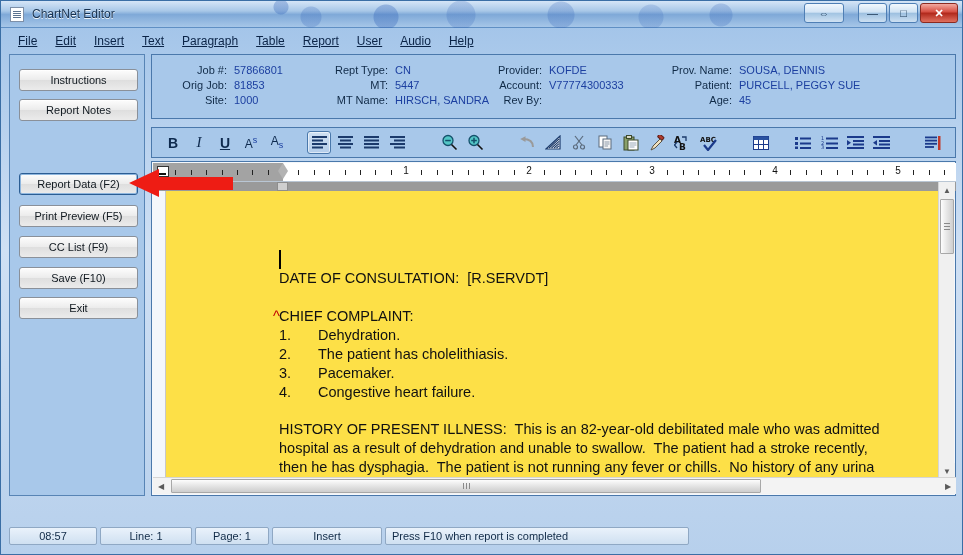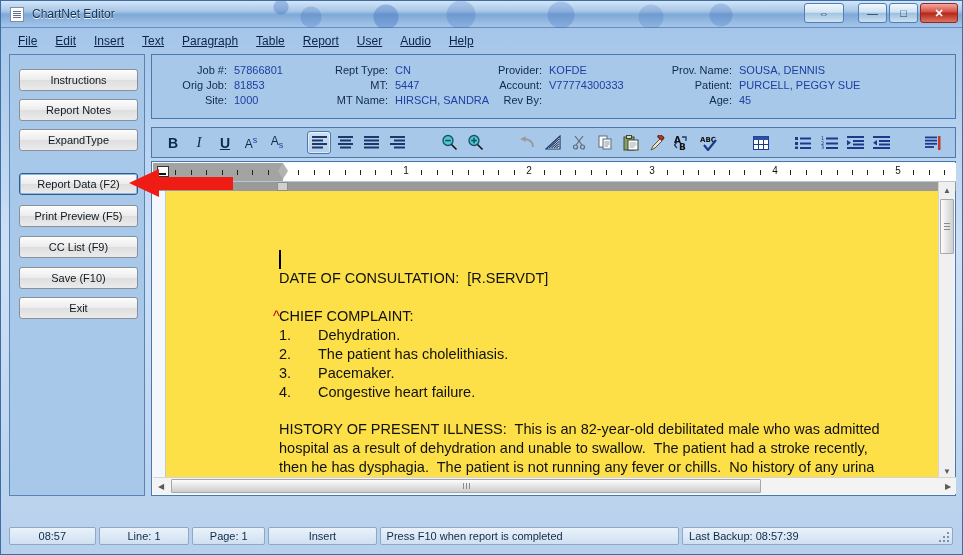--- a/index.html
+++ b/index.html
@@ -276,21 +276,20 @@
     <div class="menu-item"><u>Table</u></div>
     <div class="menu-item"><u>Report</u></div>
     <div class="menu-item"><u>User</u></div>
     <div class="menu-item"><u>Audio</u></div>
     <div class="menu-item"><u>Help</u></div>
   </div>
 
   <div id="left-panel">
     <div class="side-btn" style="top:14px">Instructions</div>
     <div class="side-btn" style="top:44px">Report Notes</div>
-    <div class="side-btn" style="top:74px">ExpandType</div>
     <div class="side-btn focus" style="top:118px">Report Data (F2)</div>
     <div class="side-btn" style="top:150px">Print Preview (F5)</div>
     <div class="side-btn" style="top:181px">CC List (F9)</div>
     <div class="side-btn" style="top:212px">Save (F10)</div>
     <div class="side-btn" style="top:242px">Exit</div>
   </div>
 
   <div id="info-card">
 
     <div class="info-col" style="left:0px;">
@@ -681,19 +680,15 @@
   <svg id="red-arrow" viewBox="0 0 104 28">
     <polygon points="0,14 30,0 30,8 104,8 104,21 30,21 30,28" fill="#ee1c14"></polygon>
   </svg>
 
   <div id="statusbar">
     <div class="st-cell center" style="width:88px">08:57</div>
     <div class="st-cell center" style="width:92px">Line:  1</div>
     <div class="st-cell center" style="width:74px">Page:  1</div>
     <div class="st-cell center" style="width:110px">Insert</div>
     <div class="st-cell left" style="width:304px">Press F10 when report is completed</div>
-    <div class="st-cell left" style="width:275px; position:relative;">
-      <span>Last Backup: 08:57:39</span>
-      <span id="st-grip"></span>
-    </div>
   </div>
 
 </div>
 
 </body></html>

